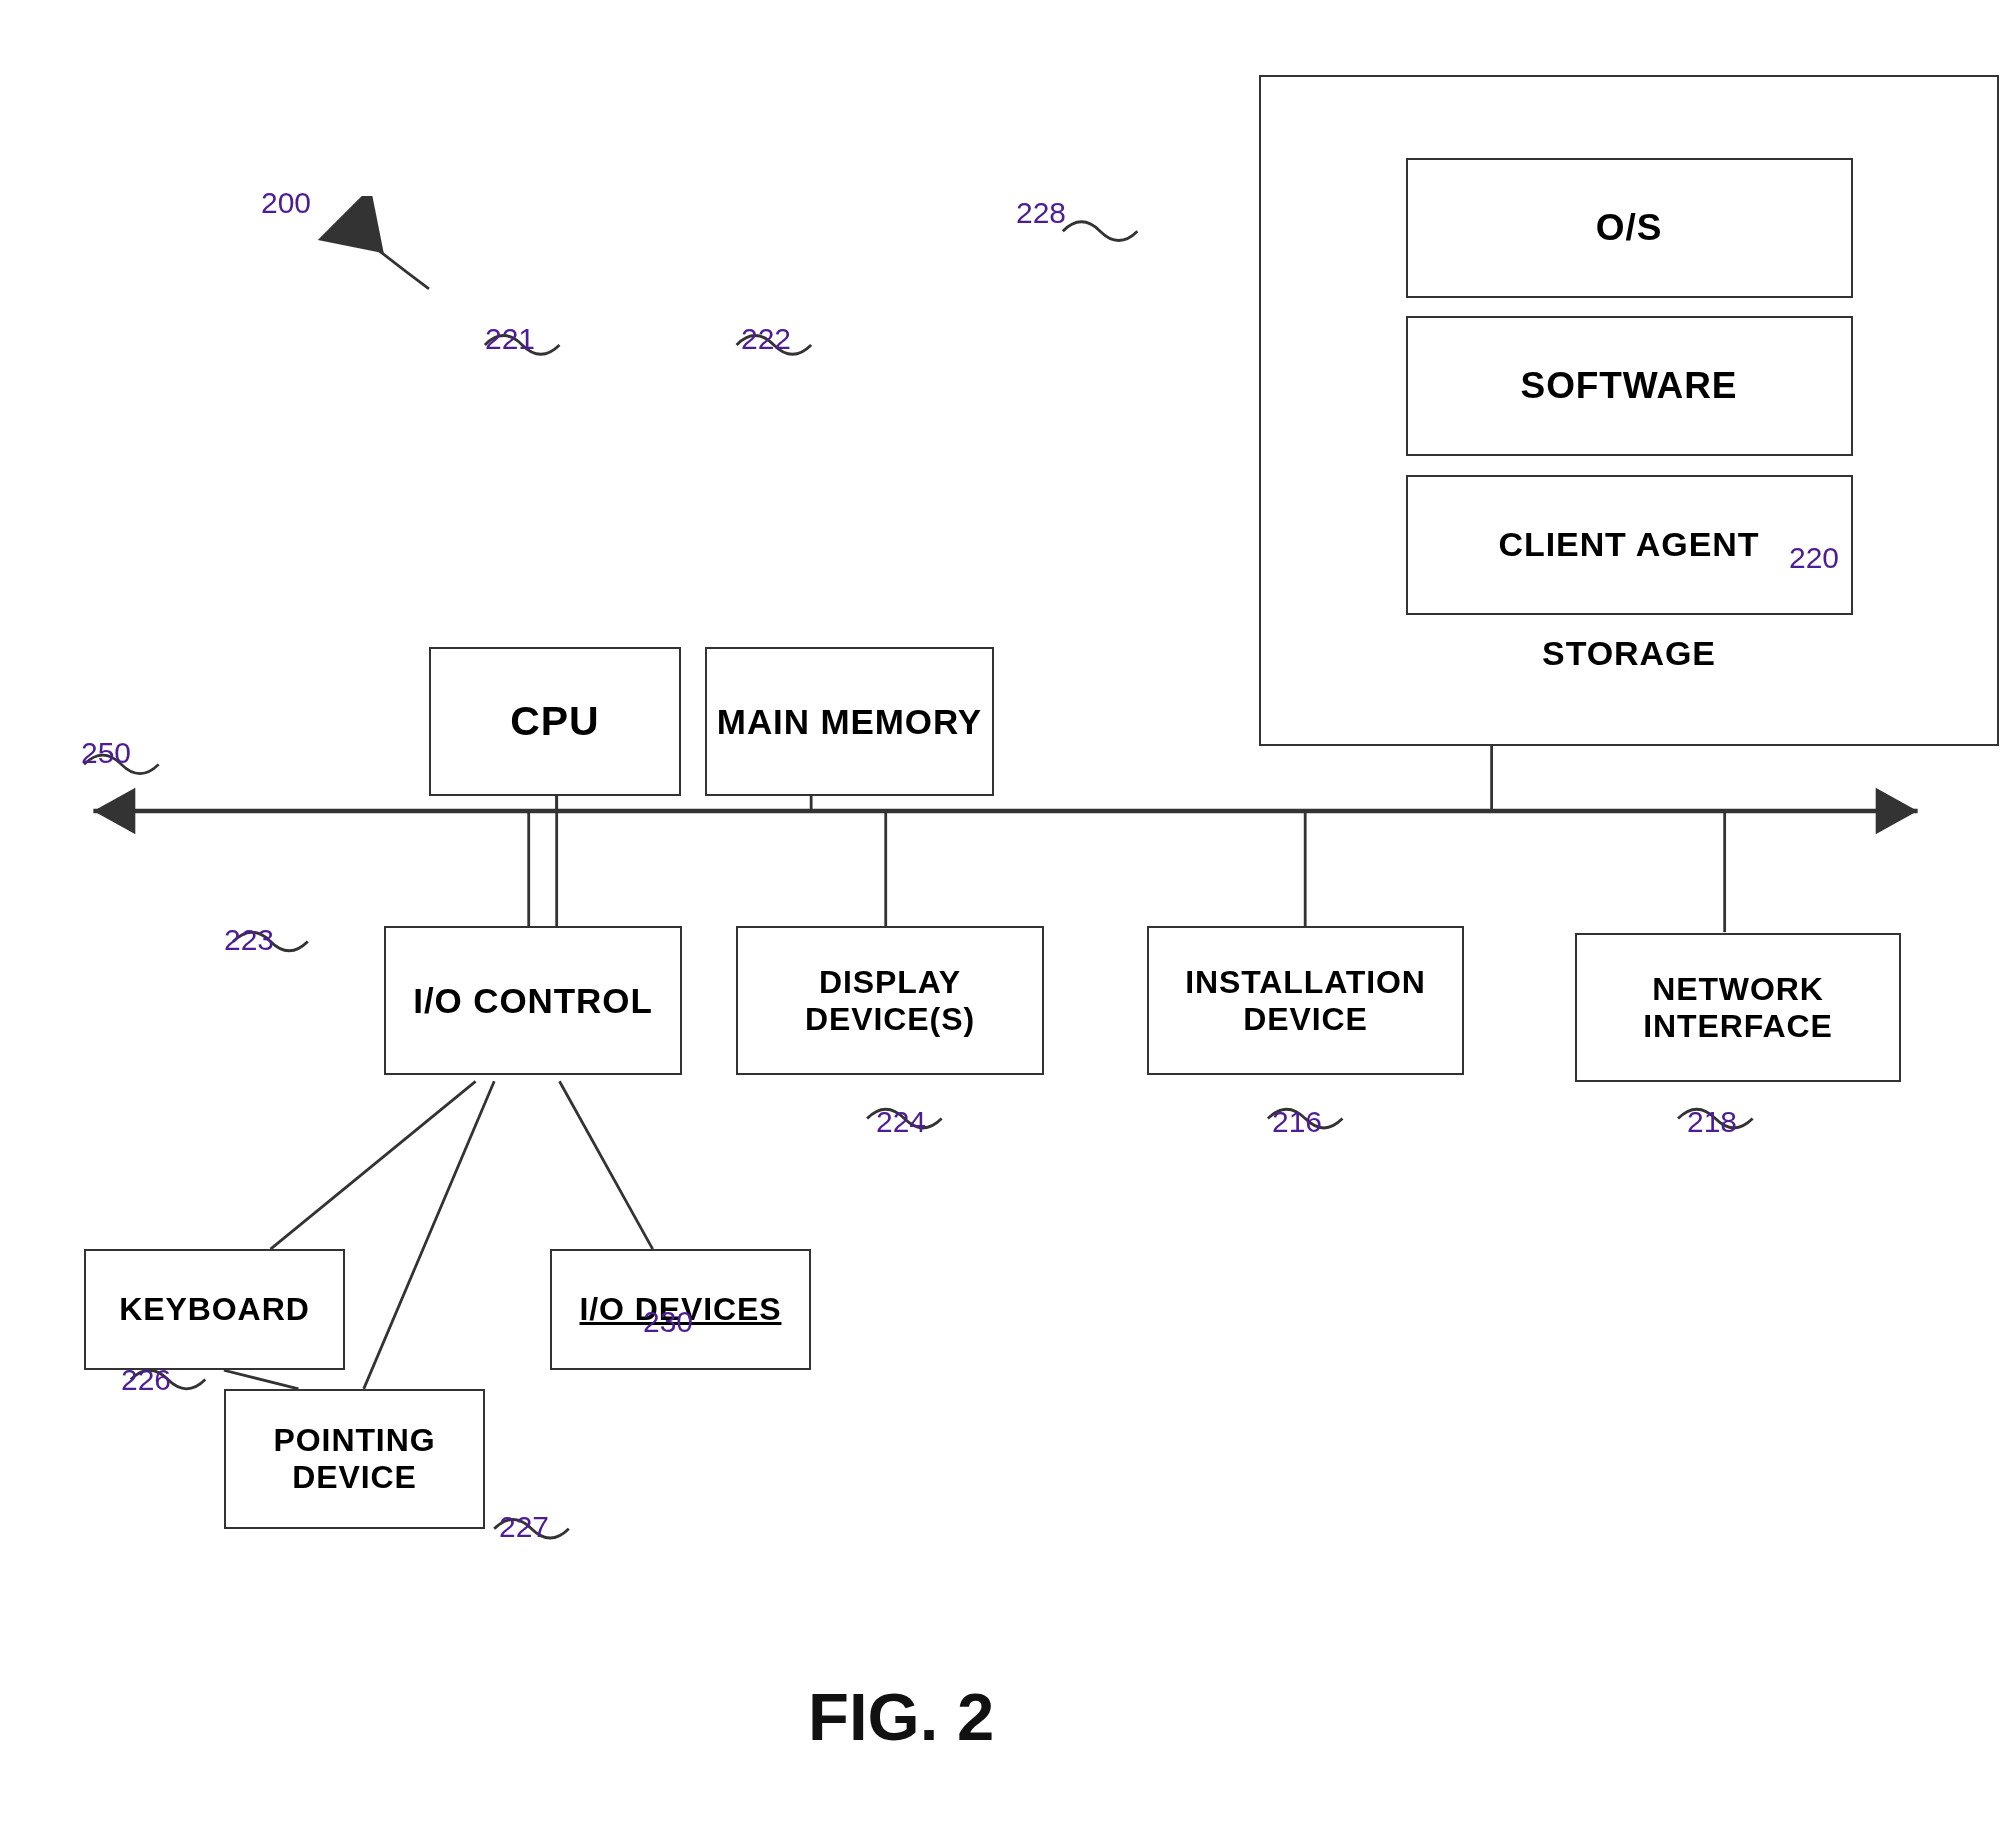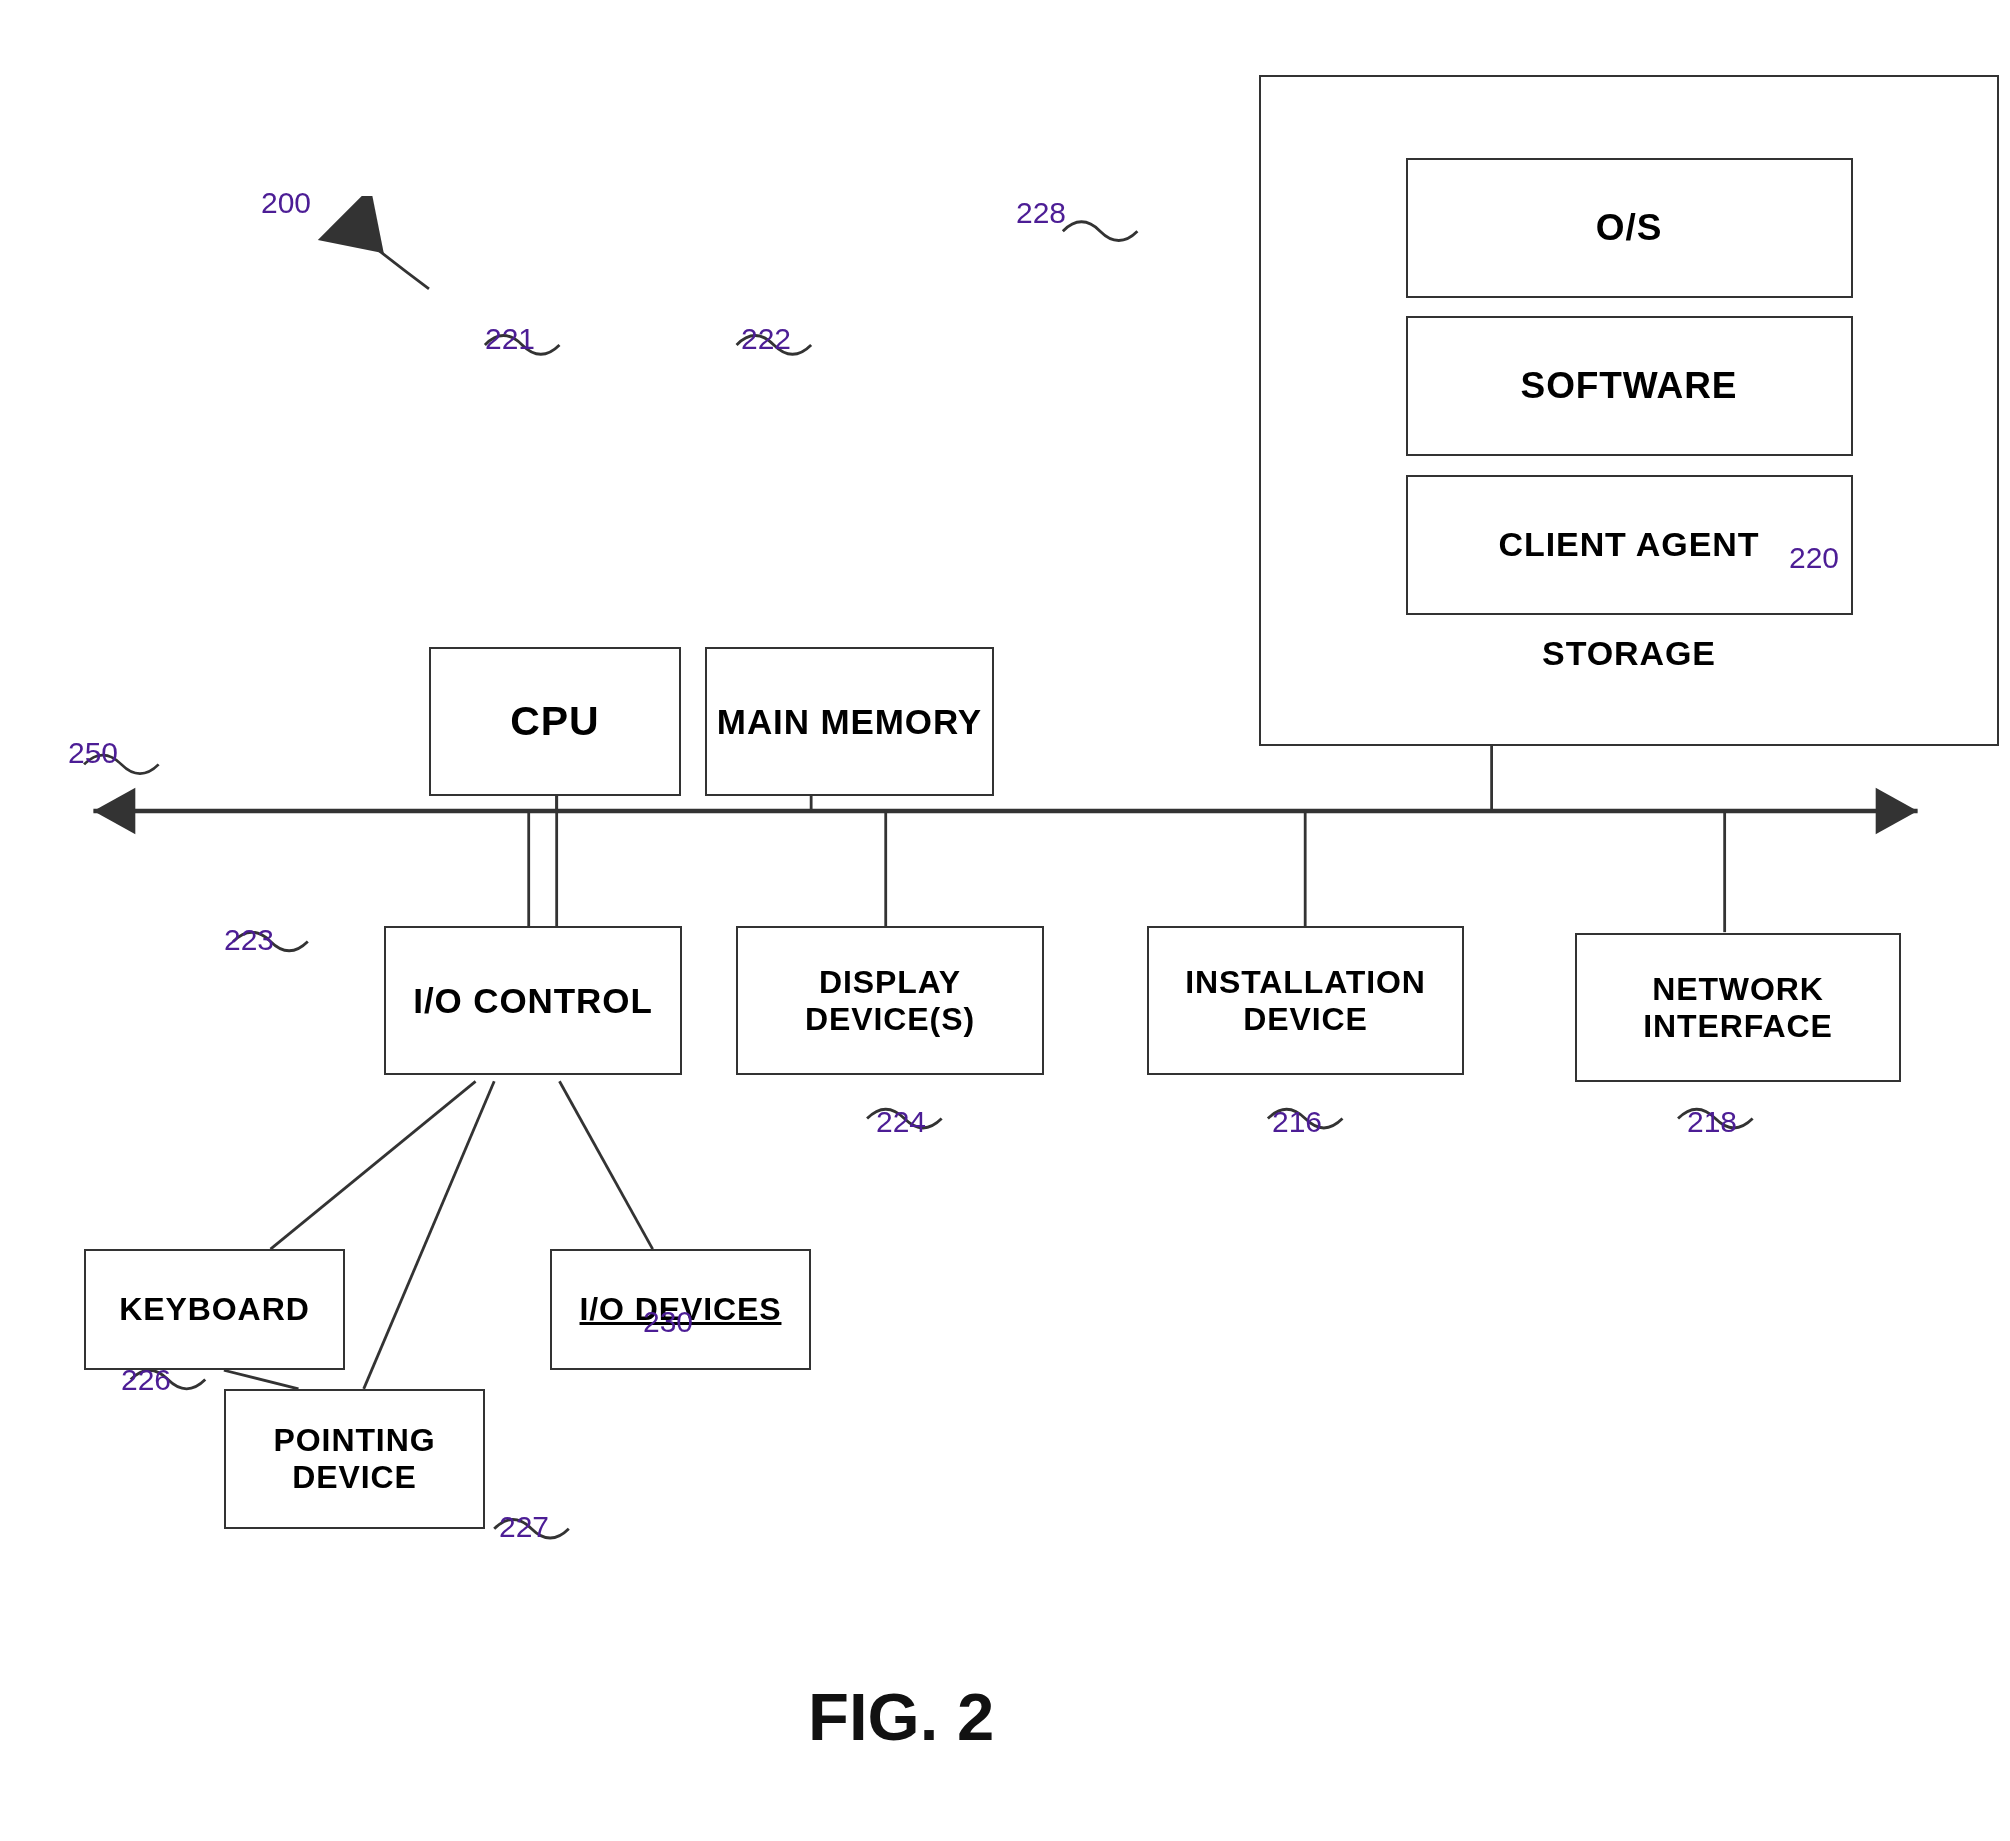--- a/index.html
+++ b/index.html
@@ -176,21 +176,21 @@
   <div class="label" style="left:261px; top:186px;">200</div>
 
   <div class="label" style="left:485px; top:322px;">221</div>
 
   <div class="label" style="left:741px; top:322px;">222</div>
 
   <div class="label" style="left:1016px; top:196px;">228</div>
 
   <div class="label" style="left:1789px; top:541px;">220</div>
 
-  <div class="label" style="left:68px; top:736px;">250</div>
+  <div class="label" style="left:81px; top:736px;">250</div>
 
   <div class="label" style="left:224px; top:923px;">223</div>
 
   <div class="label" style="left:876px; top:1105px;">224</div>
 
   <div class="label" style="left:1272px; top:1105px;">216</div>
 
   <div class="label" style="left:1687px; top:1105px;">218</div>
 
   <div class="label" style="left:121px; top:1363px;">226</div>

